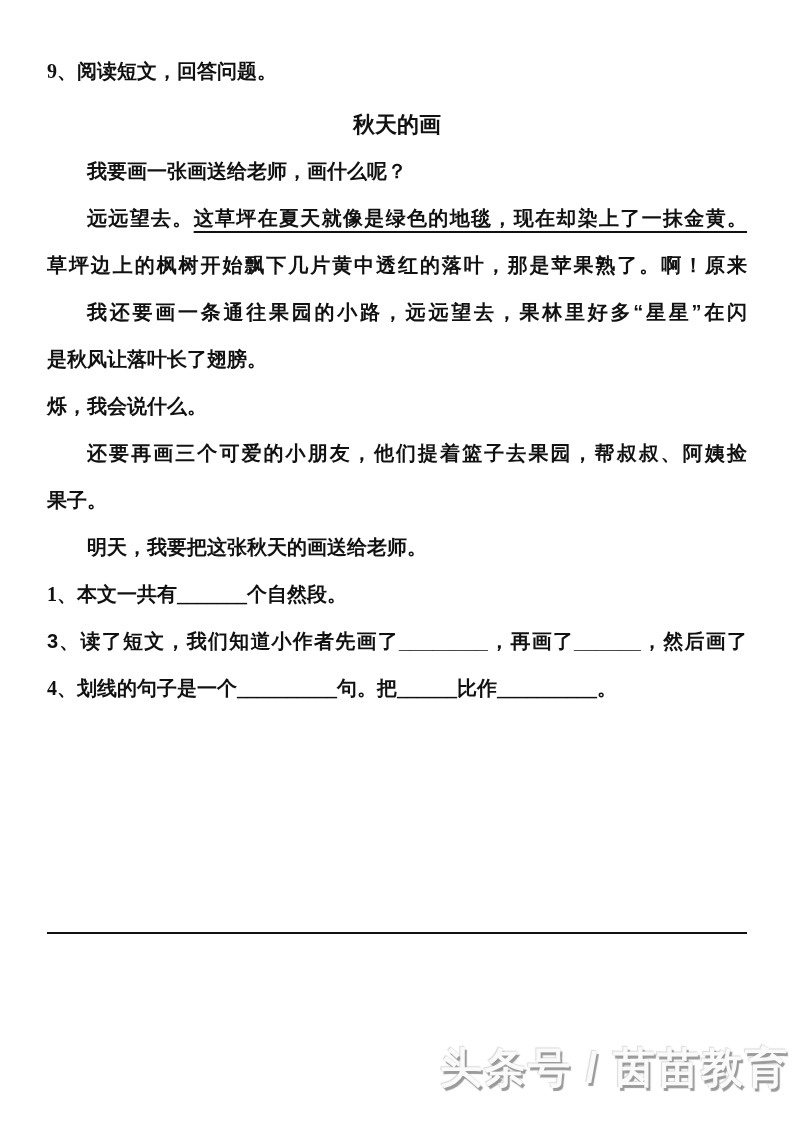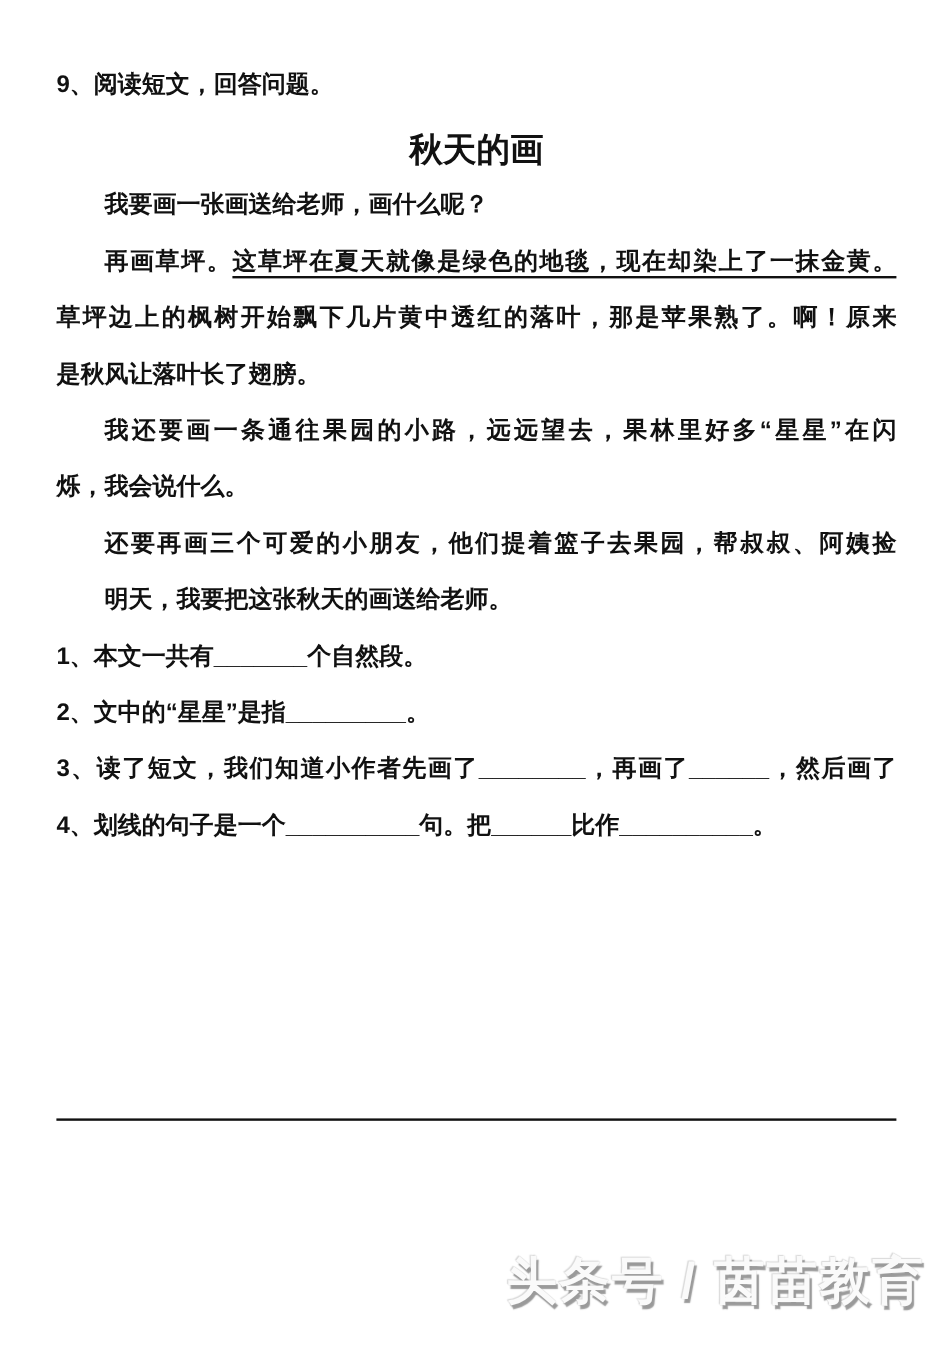--- a/index.html
+++ b/index.html
@@ -27,46 +27,47 @@
   }
   .line {
     height: 47px;
     white-space: nowrap;
     text-align: justify;
     text-align-last: justify;
   }
   .line.short {
     text-align: right;
     text-align-last: left;
+    font-family: Liberation Serif, serif;
   }
   .line.indent {
     text-indent: 2em;
   }
   .line.title-line {
     margin-top: 6px;
-    font-size: 28px;
+    font-size: 22px;
     text-align: left;
     text-align-last: center;
   }
   .underlined-sentence {
     text-decoration: underline;
     text-decoration-thickness: 2px;
     text-underline-offset: 6px;
   }
   .divider {
     position: absolute;
     left: 47px;
     top: 932px;
     width: 700px;
     height: 2px;
     background: #111111;
   }
   .watermark {
     position: absolute;
-    right: 22px;
+    right: 4px;
     top: 1040px;
     font-size: 42px;
     font-weight: 700;
     letter-spacing: 2px;
     color: #fafafa;
     text-shadow:
       2px 3px 1px #9a9a9a,
       -1px -1px 1px #d9d9d9,
       0 0 1px #c0c0c0;
     white-space: nowrap;
@@ -78,38 +79,38 @@
 <div class="page">
   <div class="content">
 
     <div class="line short">9、阅读短文，回答问题。</div>
 
     <div class="line title-line">秋天的画</div>
 
     <div class="line short indent">我要画一张画送给老师，画什么呢？</div>
 
 
-    <div class="line indent"><span>再画草坪。</span><span class="underlined-sentence">这草坪在夏天就像是绿色的地毯，现在却染上了一抹金黄。</span></div>
+    <div class="line indent"><span>远远望去。</span><span class="underlined-sentence">这草坪在夏天就像是绿色的地毯，现在却染上了一抹金黄。</span></div>
 
     <div class="line">草坪边上的枫树开始飘下几片黄中透红的落叶，那是苹果熟了。啊！原来</div>
 
+    <div class="line indent">我还要画一条通往果园的小路，远远望去，果林里好多“星星”在闪</div>
+
     <div class="line short">是秋风让落叶长了翅膀。</div>
-
-    <div class="line indent">我还要画一条通往果园的小路，远远望去，果林里好多“星星”在闪</div>
 
     <div class="line short">烁，我会说什么。</div>
 
     <div class="line indent">还要再画三个可爱的小朋友，他们提着篮子去果园，帮叔叔、阿姨捡</div>
 
+    <div class="line short">果子。</div>
 
     <div class="line short indent">明天，我要把这张秋天的画送给老师。</div>
 
     <div class="line short">1、本文一共有_______个自然段。</div>
 
-    <div class="line short">2、文中的“星星”是指_________。</div>
 
     <div class="line">3、读了短文，我们知道小作者先画了________，再画了______，然后画了</div>
 
 
     <div class="line short">4、划线的句子是一个__________句。把______比作__________。</div>
 
 
   </div>
 
   <div class="divider"></div>

